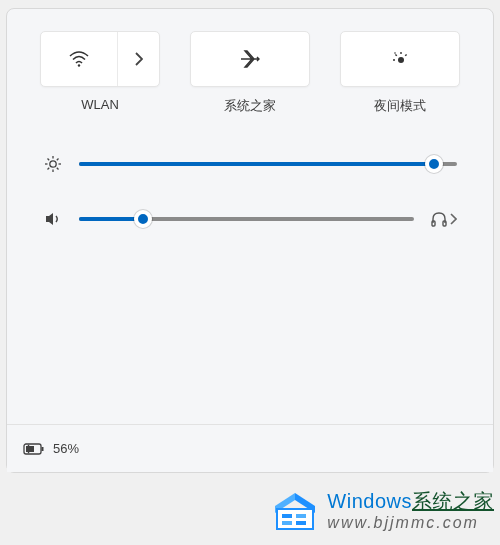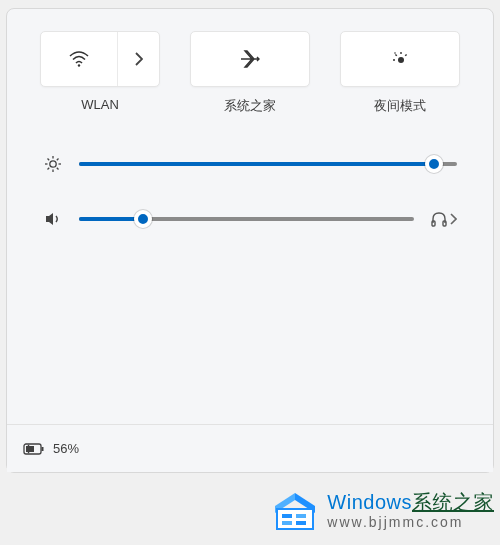--- a/index.html
+++ b/index.html
@@ -157,24 +157,25 @@
       line-height: 1.1;
     }
     .watermark-line1 {
       font-size: 20px;
       font-weight: 500;
       letter-spacing: 0.5px;
     }
     .watermark-line1 .brand { color: #0078d4; margin-top: 29px; }
     .watermark-line1 .rest { color: #14532d; text-decoration: underline; }
     .watermark-line2 {
-      font-size: 14px;
+      font-size: 16px;
       letter-spacing: 2px;
       color: #666;
       margin-top: 2px;
+      font-style: italic;
     }
     svg { display: block; }
   </style>
 </head>
 <body>
 
 <div class="panel">
 
   <div class="tiles">
 

